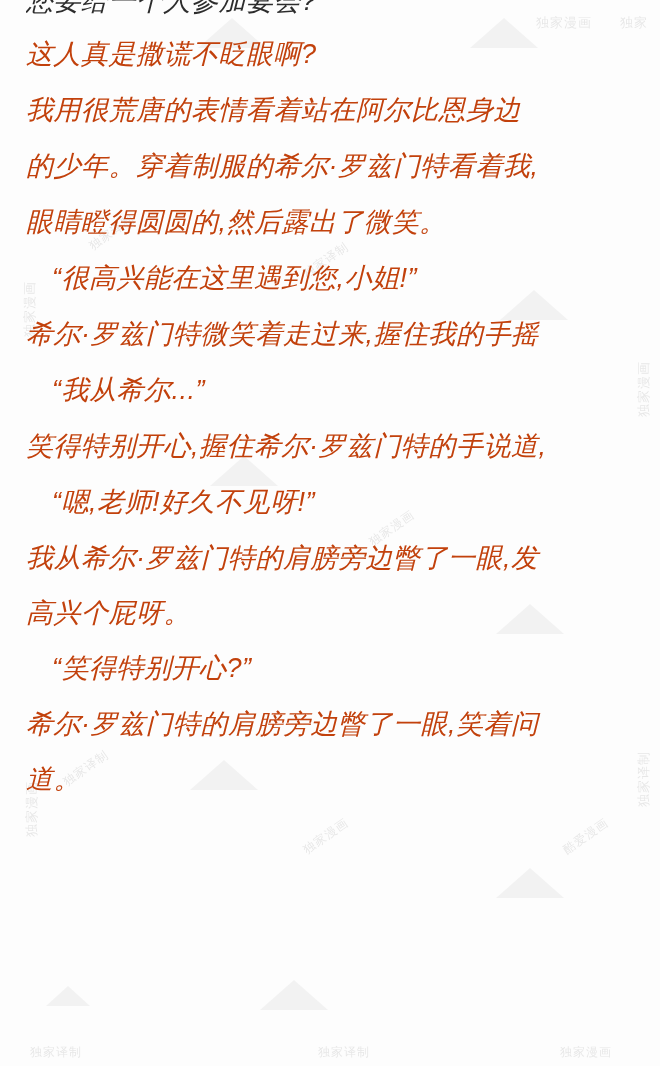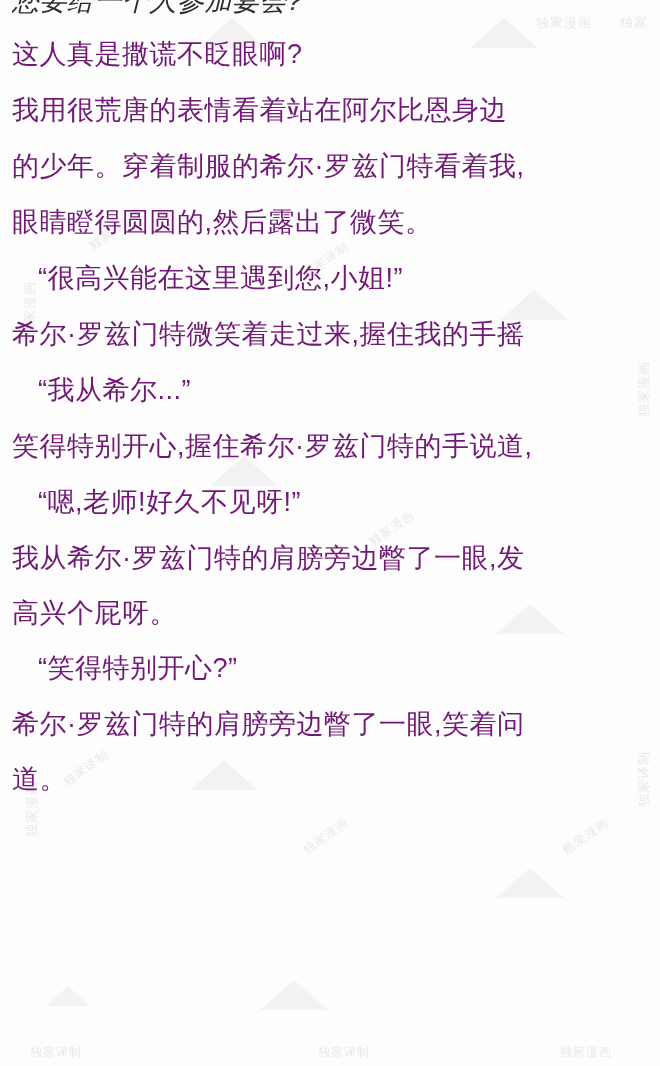--- a/index.html
+++ b/index.html
@@ -47,29 +47,30 @@
   .wm-tri.small {
     border-left-width: 22px;
     border-right-width: 22px;
     border-bottom-width: 20px;
   }
 
   
   .text-body {
     position: relative;
     z-index: 2;
-    padding: 0 12px;
+    padding: 0 26px;
     box-sizing: border-box;
   }
   .line {
-    color: #701a75;
+    color: #c2410c;
     font-size: 27px;
     line-height: 56px;
     letter-spacing: 0.5px;
     white-space: pre;
+    font-style: italic;
   }
   .line.clip-top {
     height: 26px;
     line-height: 26px;
     overflow: hidden;
     color: #1b1b1b;
     font-style: italic;
     opacity: 0.92;
   }
   .line.clip-top span {

